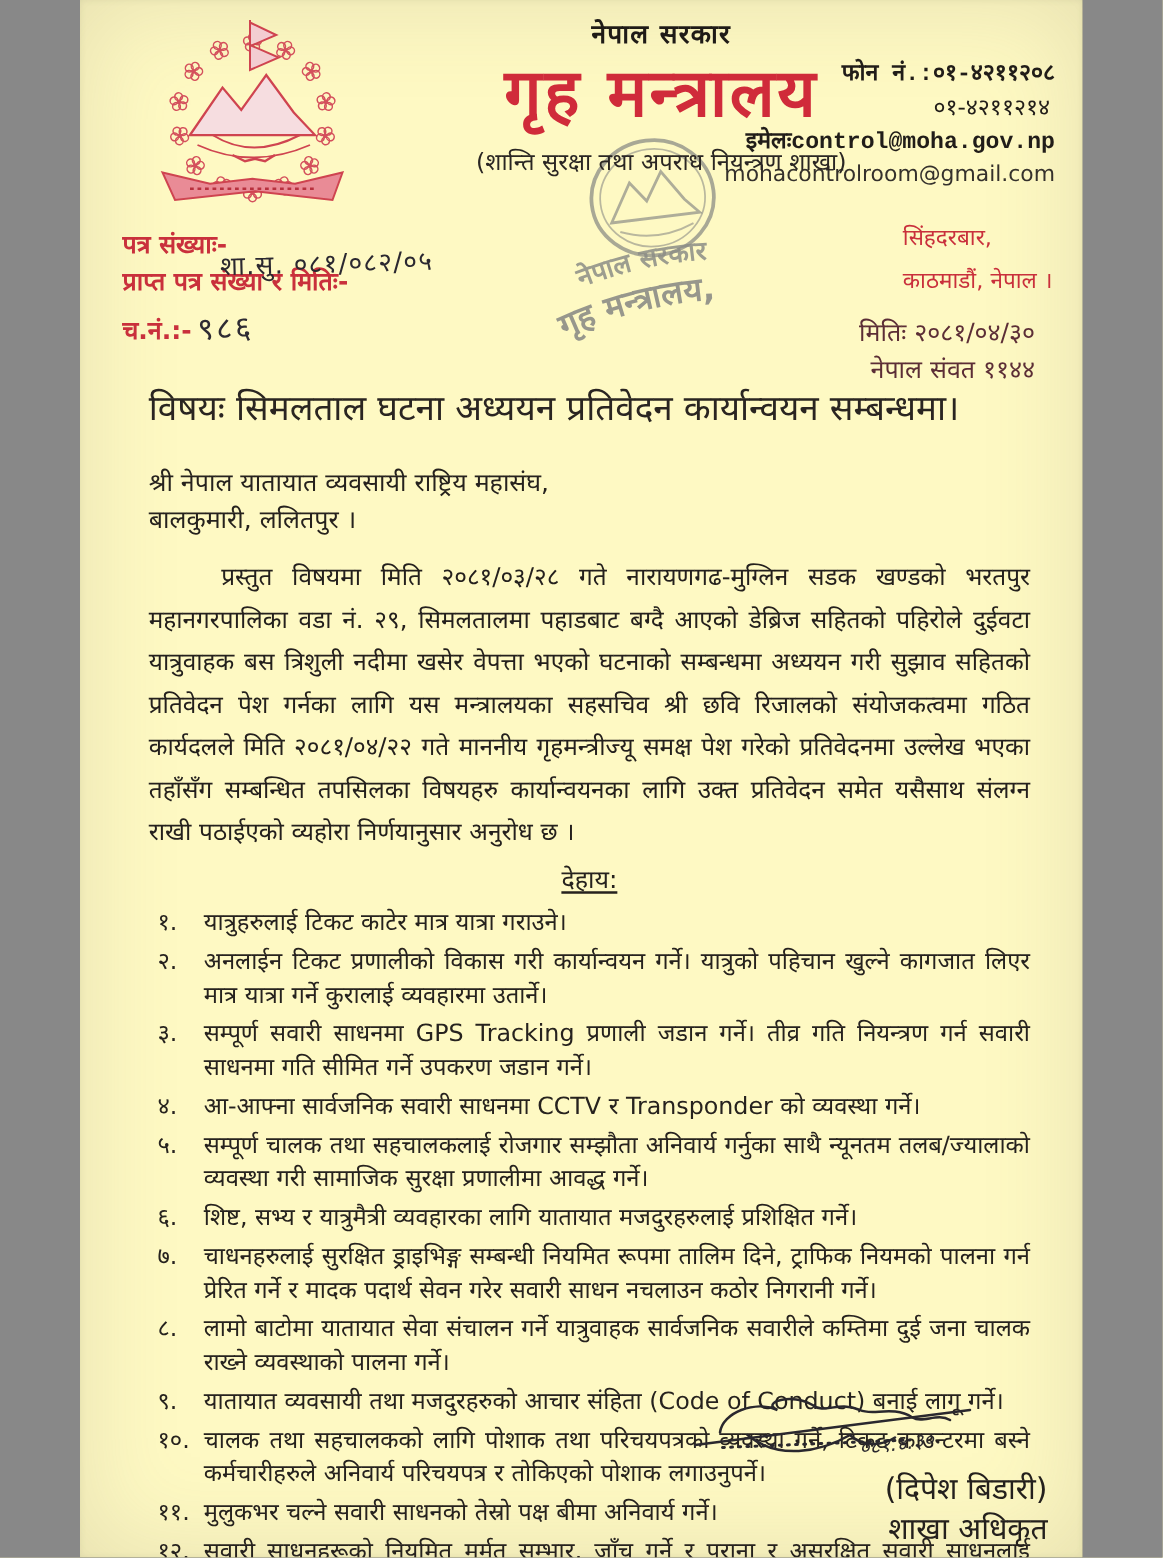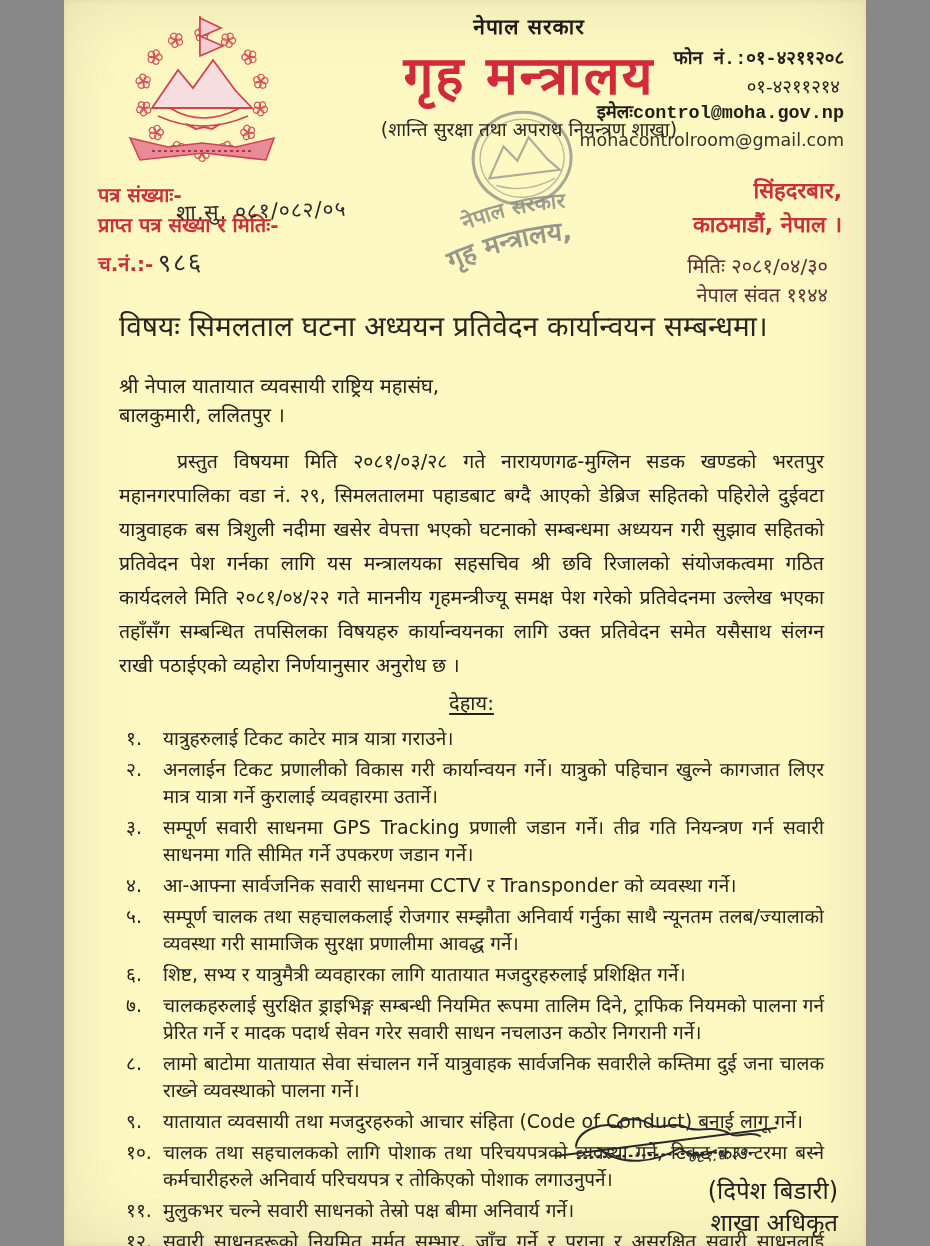--- a/index.html
+++ b/index.html
@@ -24,21 +24,21 @@
   .contact .c2{font-size:18.5px;color:#211d19;padding-right:4px;}
   .contact .c4{font-size:17.5px;color:#35312c;}
   
   .refblock{left:34px;top:180px;line-height:30px;}
   .red-label{color:#c9303c;font-weight:bold;font-size:20px;}
   .hand{font-family:"DejaVu Sans","Liberation Sans",sans-serif;color:#2b2830;}
   .hand-letterno{left:112px;top:196px;font-size:21px;transform:rotate(-1.5deg);letter-spacing:1px;z-index:2;}
   .chn-row{margin-top:8px;}
   .chn-value{font-size:25px;letter-spacing:2px;transform:rotate(-2deg);display:inline-block;color:#2e2b33;}
   
-  .addr{right:24px;top:174px;text-align:right;line-height:34px;color:#c9303c;font-weight:bold;font-size:22px;}
+  .addr{right:24px;top:174px;line-height:34px;color:#c9303c;font-weight:normal;font-size:18px;}
   .dateblock{right:38px;top:252px;text-align:right;line-height:29px;color:#5c2e36;font-size:20px;margin-left:16px;}
   
   .stamp{left:355px;top:100px;z-index:1;opacity:.8;}
   
   .content{left:55px;right:42px;top:306px;}
   .subject{font-size:28px;color:#2a2521;}
   .recipient{margin-top:28px;font-size:20px;line-height:29px;}
   .bodypara{margin-top:15px;font-size:19.5px;line-height:34px;text-align:justify;text-indent:58px;color:#24201d;}
   .list-heading{margin-top:6px;text-align:center;font-size:20px;}
   .list-heading span{text-decoration:underline;text-underline-offset:3px;margin-top:36px;}
@@ -191,21 +191,21 @@
       <div class="li">
           <span class="num">५.</span>
           <span class="txt">सम्पूर्ण चालक तथा सहचालकलाई रोजगार सम्झौता अनिवार्य गर्नुका साथै न्यूनतम तलब/ज्यालाको व्यवस्था गरी सामाजिक सुरक्षा प्रणालीमा आवद्ध गर्ने।</span>
         </div>
       <div class="li">
           <span class="num">६.</span>
           <span class="txt">शिष्ट, सभ्य र यात्रुमैत्री व्यवहारका लागि यातायात मजदुरहरुलाई प्रशिक्षित गर्ने।</span>
         </div>
       <div class="li">
           <span class="num">७.</span>
-          <span class="txt">चालकहरुलाई सुरक्षित ड्राइभिङ्ग सम्बन्धी नियमित रूपमा तालिम दिने, ट्राफिक नियमको पालना गर्न प्रेरित गर्ने र मादक पदार्थ सेवन गरेर सवारी साधन नचलाउन कठोर निगरानी गर्ने।</span>
+          <span class="txt">चाधनहरुलाई सुरक्षित ड्राइभिङ्ग सम्बन्धी नियमित रूपमा तालिम दिने, ट्राफिक नियमको पालना गर्न प्रेरित गर्ने र मादक पदार्थ सेवन गरेर सवारी साधन नचलाउन कठोर निगरानी गर्ने।</span>
         </div>
       <div class="li">
           <span class="num">८.</span>
           <span class="txt">लामो बाटोमा यातायात सेवा संचालन गर्ने यात्रुवाहक सार्वजनिक सवारीले कम्तिमा दुई जना चालक राख्ने व्यवस्थाको पालना गर्ने।</span>
         </div>
       <div class="li">
           <span class="num">९.</span>
           <span class="txt">यातायात व्यवसायी तथा मजदुरहरुको आचार संहिता (Code of Conduct) बनाई लागू गर्ने।</span>
         </div>
       <div class="li">

